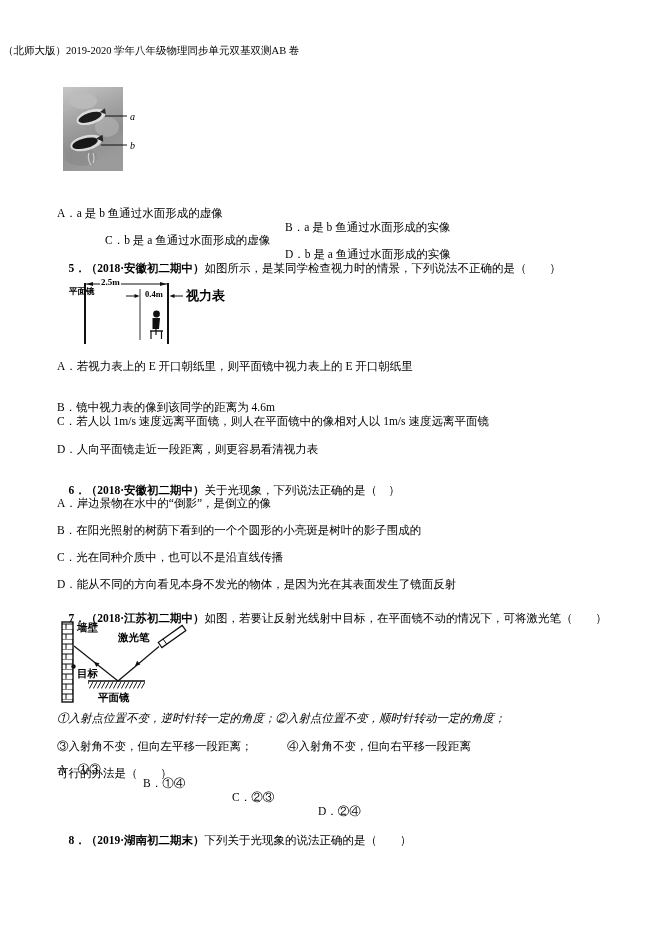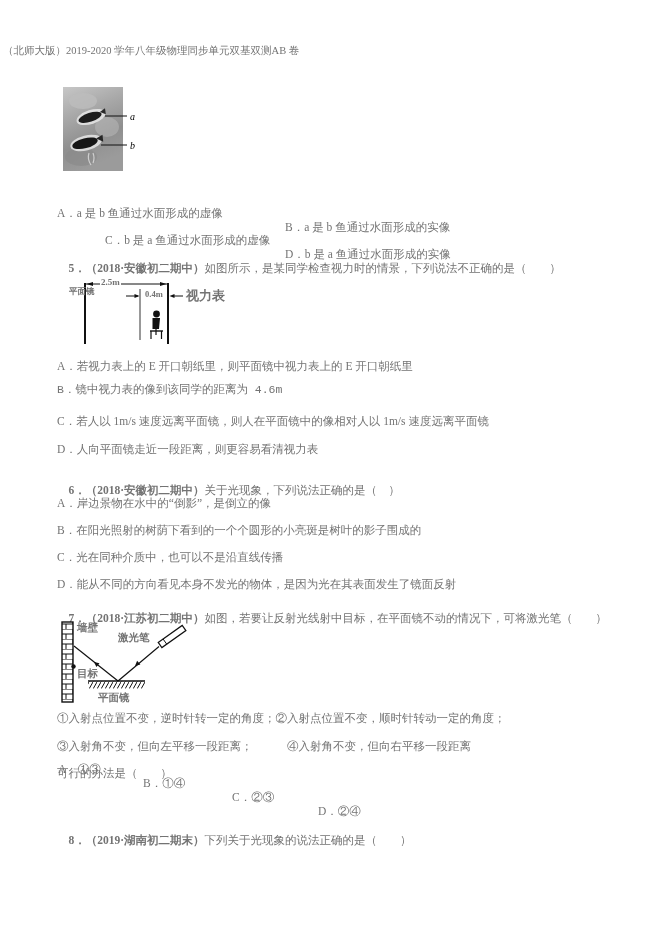--- a/index.html
+++ b/index.html
@@ -1,18 +1,18 @@
 <!DOCTYPE html>
 <html><head>
 <meta charset="utf-8">
 <style>
   html,body{margin:0;padding:0;background:#fff;}
   #page{
     position:relative;width:661px;height:935px;background:#ffffff;overflow:hidden;
-    font-family:"Liberation Serif","DejaVu Serif",serif;color:#737373;
+    font-family:"Liberation Serif","DejaVu Serif",serif;color:#000000;
   }
   .line{position:absolute;font-size:11.5px;white-space:pre;line-height:14px;}
   .line b{font-weight:bold;}
   .hdr{font-size:10.5px;}
   .fig{position:absolute;}
   .fig .flabel{position:absolute;font-weight:bold;white-space:pre;line-height:1.05;}
   .vtext{width:11px;word-break:break-all;letter-spacing:0;}
   .dim{background:#fff;padding:0 1px;font-weight:normal;}
   .col2{position:absolute;white-space:pre;}
   svg{display:block;}
@@ -98,21 +98,21 @@
         <line x1="93" y1="53" x2="93" y2="59" stroke="#111" stroke-width="1.2"></line>
       </g>
     </svg>
     <div class="flabel vtext" style="left:6px;top:11px;font-size:8.5px;">平面镜</div>
     <div class="flabel vtext" style="left:123px;top:13px;font-size:13px;">视力表</div>
     <div class="flabel dim" style="left:37px;top:2px;font-size:9px;">2.5m</div>
     <div class="flabel dim" style="left:81px;top:14px;font-size:8.5px;">0.4m</div>
   </div>
 
   <div class="line" style="left:57px;top:359px;">A．若视力表上的 E 开口朝纸里，则平面镜中视力表上的 E 开口朝纸里</div>
-  <div class="line" style="left:57px;top:383px;font-family:Liberation Mono, monospace;">B．镜中视力表的像到该同学的距离为 4.6m</div>
+  <div class="line" style="left:57px;top:400px;">B．镜中视力表的像到该同学的距离为 4.6m</div>
   <div class="line" style="left:57px;top:414px;">C．若人以 1m/s 速度远离平面镜，则人在平面镜中的像相对人以 1m/s 速度远离平面镜</div>
   <div class="line" style="left:57px;top:442px;">D．人向平面镜走近一段距离，则更容易看清视力表</div>
 
   <div class="line" style="left:57px;top:469px;">
     <b>6．（2018·安徽初二期中）</b><span>关于光现象，下列说法正确的是（　）</span>
   </div>
   <div class="line" style="left:57px;top:496px;">A．岸边景物在水中的“倒影”，是倒立的像</div>
   <div class="line" style="left:57px;top:523px;">B．在阳光照射的树荫下看到的一个个圆形的小亮斑是树叶的影子围成的</div>
   <div class="line" style="left:57px;top:550px;">C．光在同种介质中，也可以不是沿直线传播</div>
   <div class="line" style="left:57px;top:577px;">D．能从不同的方向看见本身不发光的物体，是因为光在其表面发生了镜面反射</div>
@@ -150,21 +150,21 @@
       <polygon points="37,43 42.5,44.2 39.4,48.1" fill="#111"></polygon>
 
       <circle cx="16.5" cy="47.5" r="2.2" fill="#111"></circle>
     </svg>
     <div class="flabel" style="left:20px;top:3px;font-size:10.5px;">墙壁</div>
     <div class="flabel" style="left:61px;top:13px;font-size:10.5px;">激光笔</div>
     <div class="flabel" style="left:20px;top:49px;font-size:10.5px;">目标</div>
     <div class="flabel" style="left:41px;top:73px;font-size:10.5px;">平面镜</div>
   </div>
 
-  <div class="line" style="left:57px;top:711px;">①入射点位置不变，逆时针转一定的角度；②入射点位置不变，顺时针转动一定的角度；</div>
+  <div class="line" style="left:57px;top:711px;font-style:italic;">①入射点位置不变，逆时针转一定的角度；②入射点位置不变，顺时针转动一定的角度；</div>
   <div class="line" style="left:57px;top:739px;">③入射角不变，但向左平移一段距离；　　　④入射角不变，但向右平移一段距离</div>
   <div class="line" style="left:57px;top:766px;">可行的办法是（　　）</div>
 
   <div class="line" style="left:0;top:748px;width:661px;">
     <span class="col2" style="left:58px;">A．①③</span>
     <span class="col2" style="left:143px;">B．①④</span>
     <span class="col2" style="left:232px;">C．②③</span>
     <span class="col2" style="left:318px;">D．②④</span>
   </div>
 

